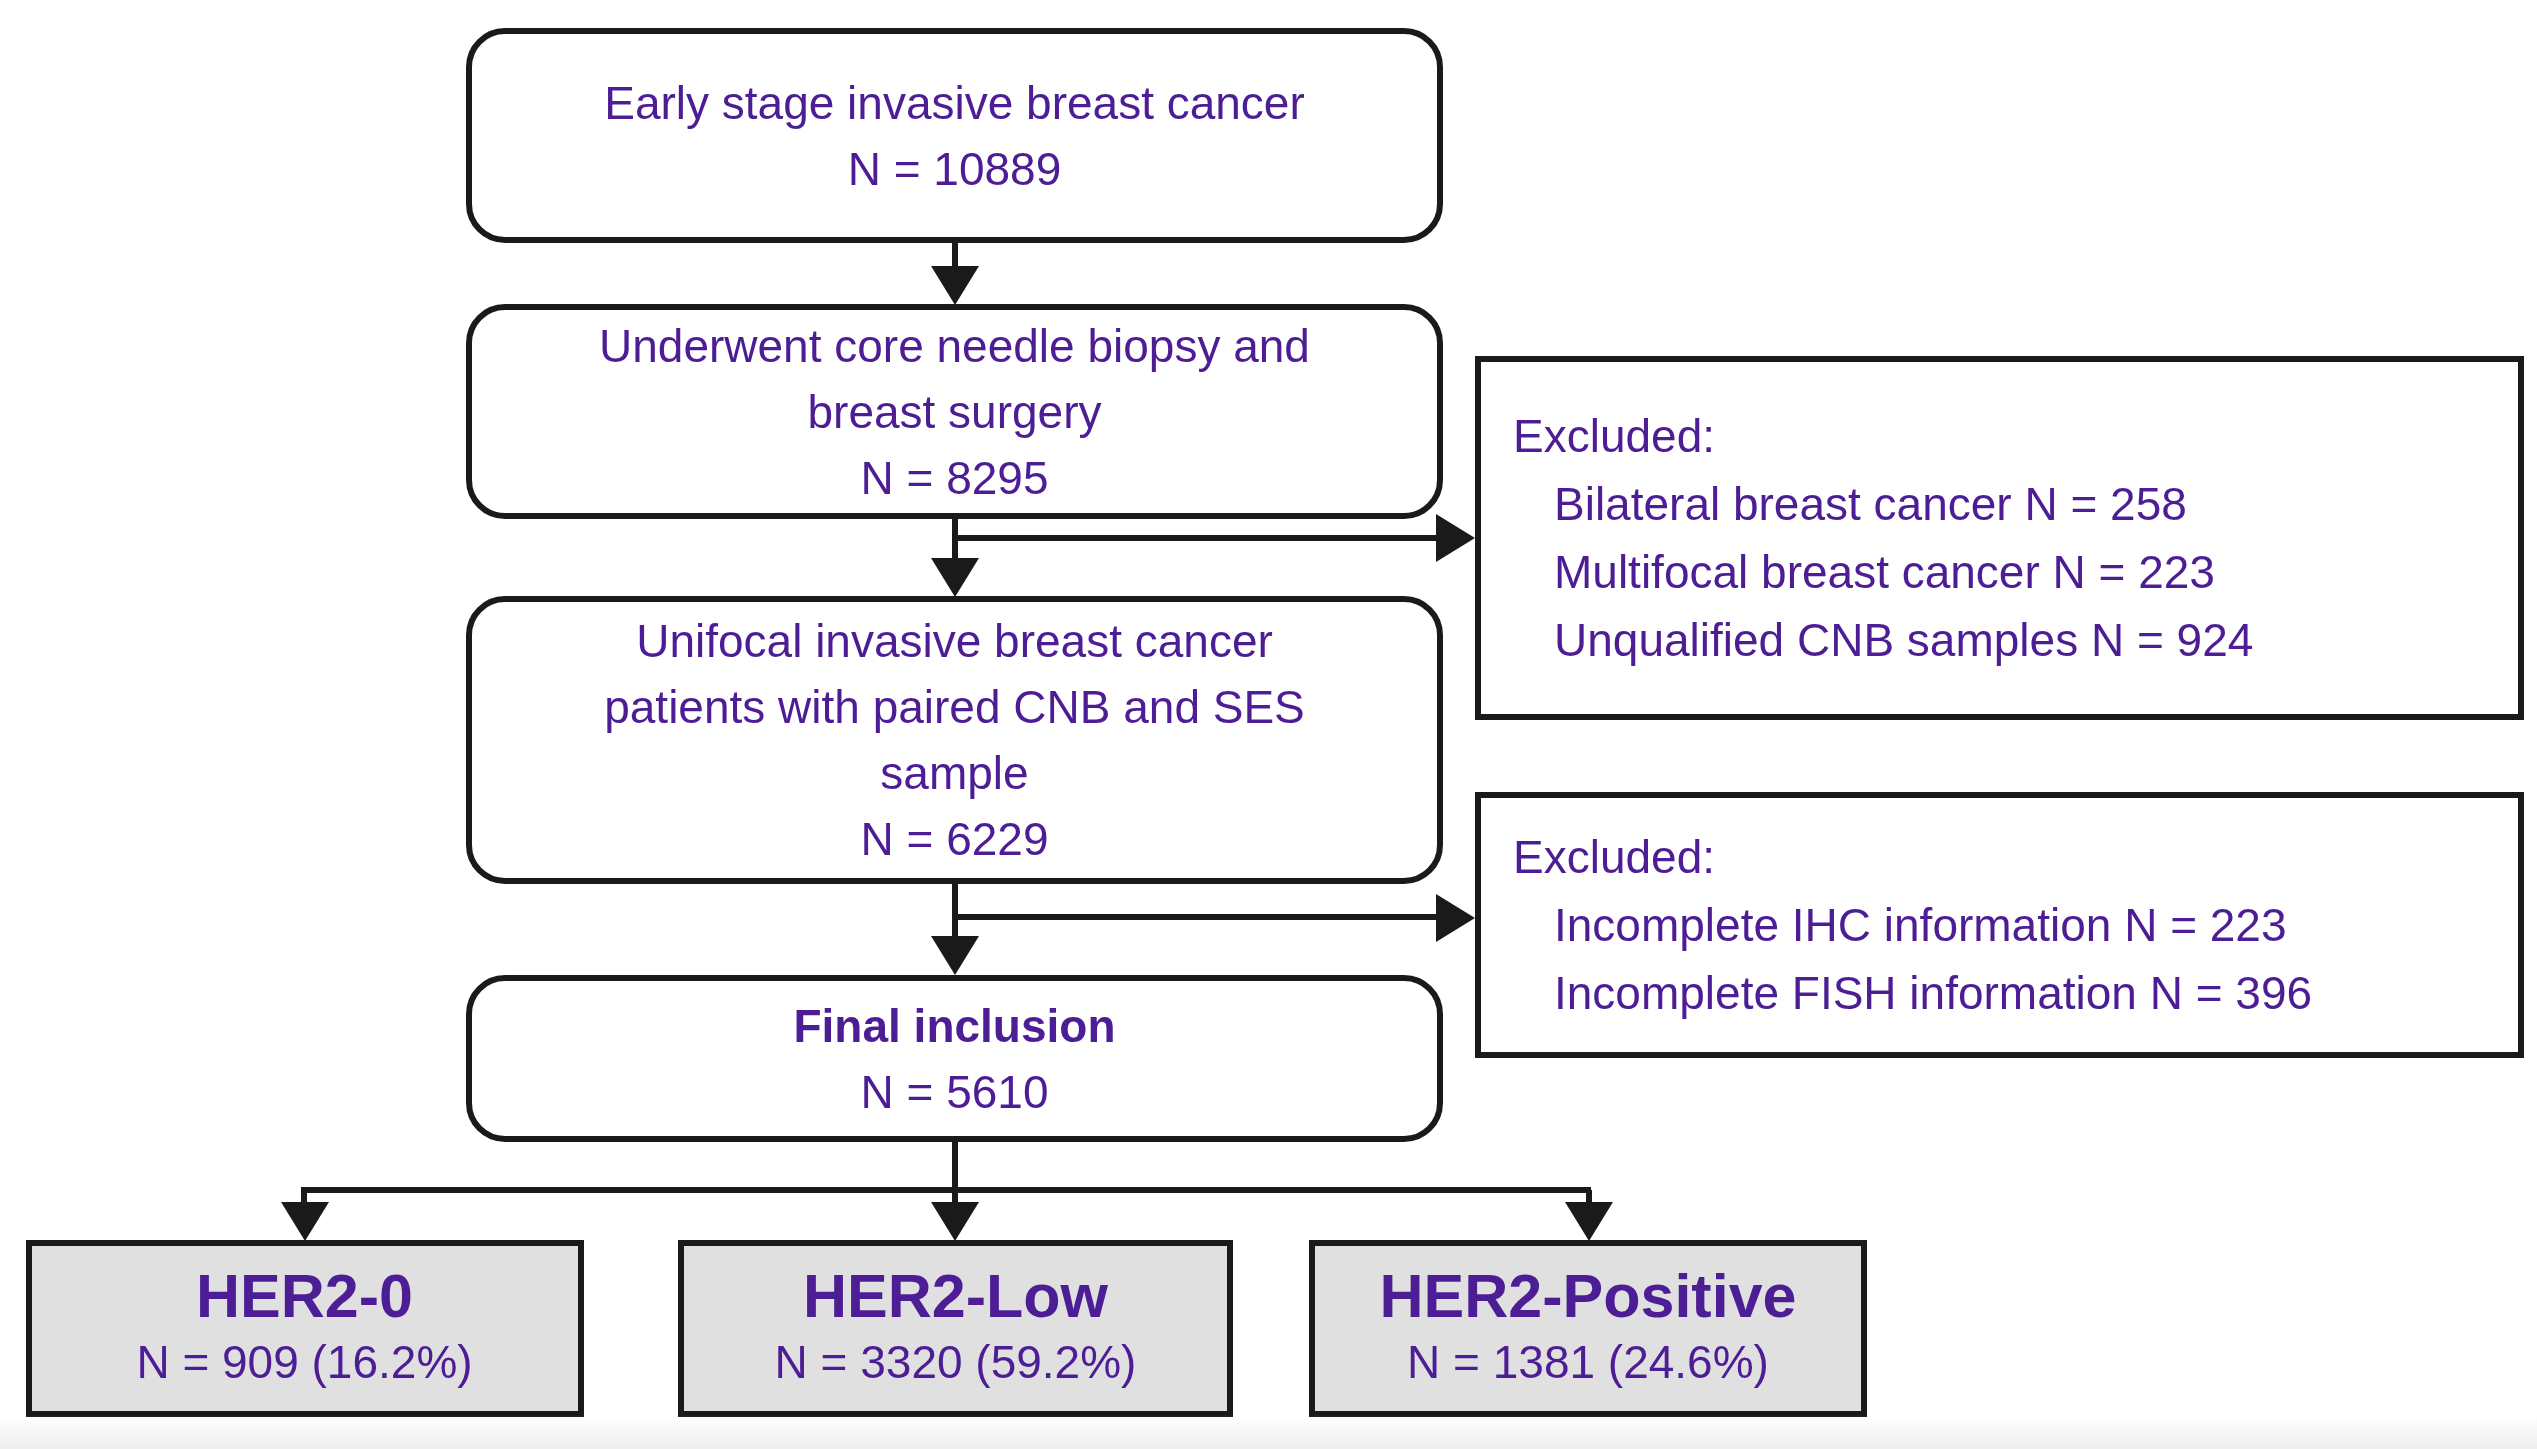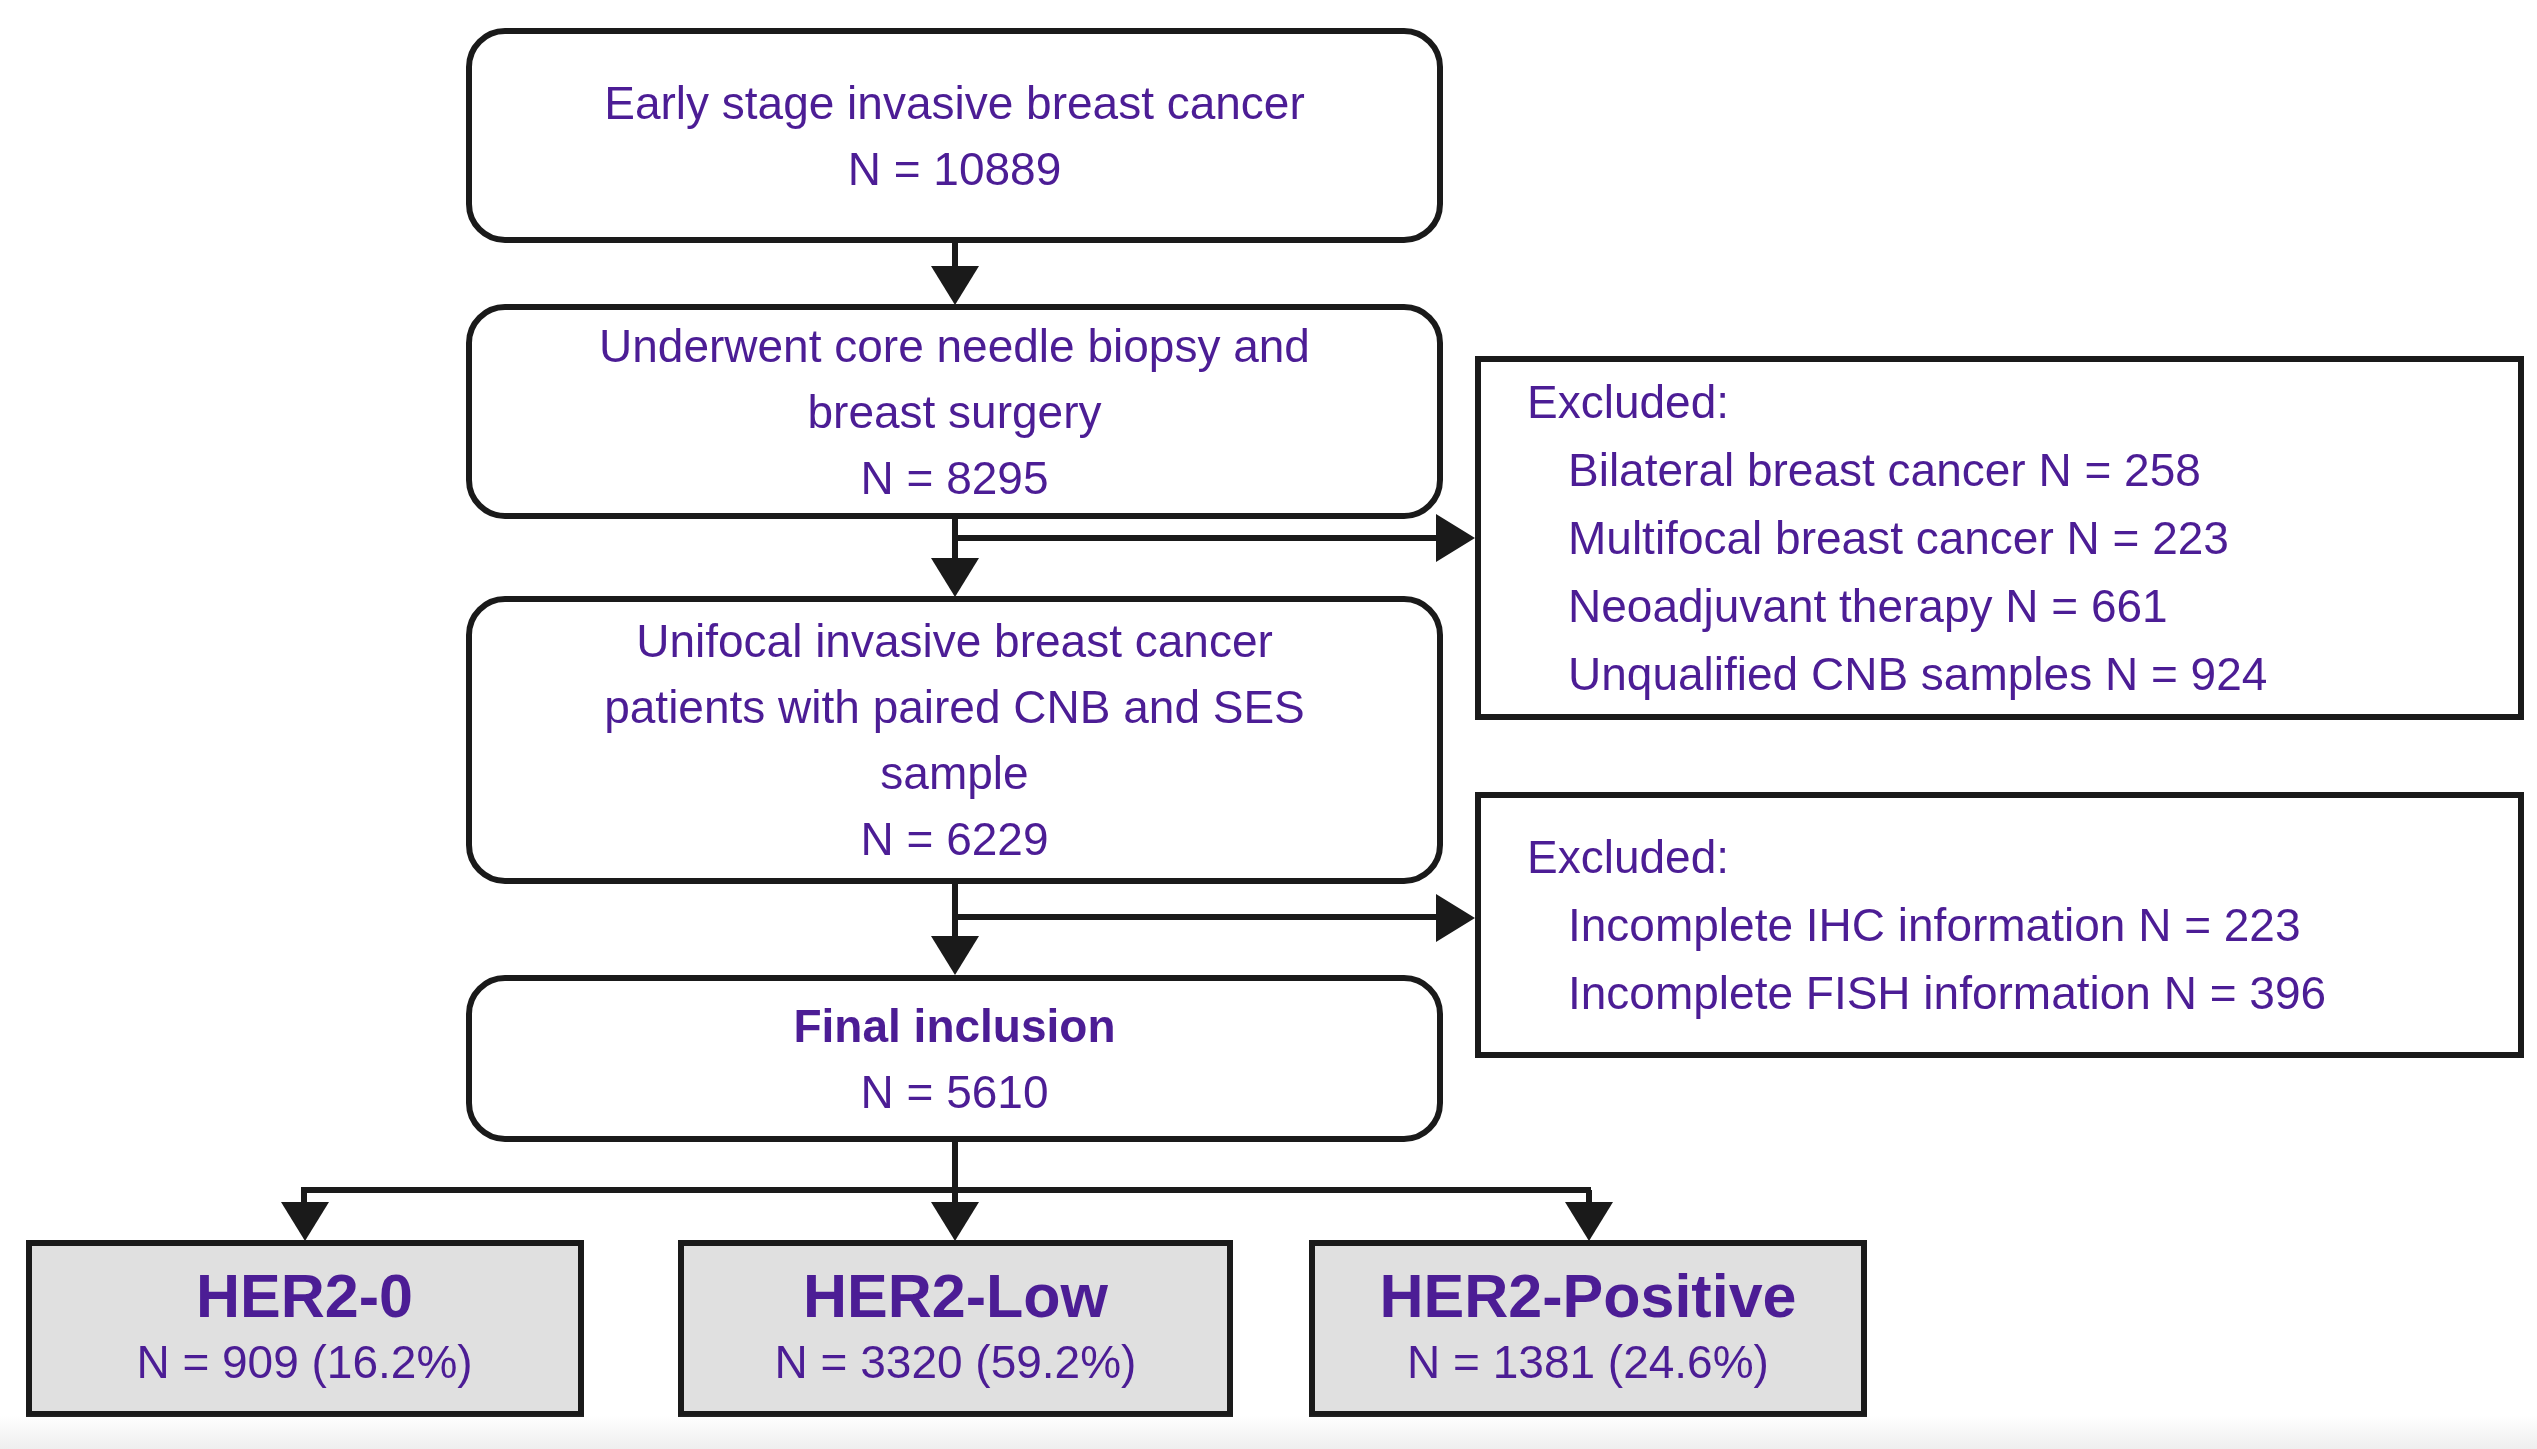--- a/index.html
+++ b/index.html
@@ -27,21 +27,21 @@
     text-align: center;
   }
   
   .sbox {
     position: absolute;
     background: #ffffff;
     border: 6.8px solid #1a1a1a;
     display: flex;
     flex-direction: column;
     justify-content: center;
-    padding-left: 46px;
+    padding-left: 32px;
     padding-right: 10.2px;
   }
   
   .gbox {
     position: absolute;
     background: #e0e0e0;
     border: 6.8px solid #1a1a1a;
     display: flex;
     flex-direction: column;
     align-items: center;
@@ -93,21 +93,20 @@
 
   <div class="vline" style="left:952px; top:517px; height:44px;"></div>
   <div class="head-down" style="left:931px; top:558px;"></div>
   <div class="hline" style="left:954px; top:535px; width:482px;"></div>
   <div class="head-right" style="left:1436px; top:514px;"></div>
 
   <div class="sbox" style="left:1475px; top:356px; width:1049px; height:364px;">
     <div class="ex-head">Excluded:</div>
     <div class="ex-item">Bilateral breast cancer N = 258</div>
     <div class="ex-item">Multifocal breast cancer N = 223</div>
-    <div class="ex-item">Neoadjuvant therapy N = 661</div>
     <div class="ex-item">Unqualified CNB samples N = 924</div>
   </div>
 
   <div class="rbox" style="left:466px; top:596px; width:977px; height:288px;">
     <div class="txt">Unifocal invasive breast cancer</div>
     <div class="txt">patients with paired CNB and SES</div>
     <div class="txt">sample</div>
     <div class="txt">N = 6229</div>
   </div>
 

